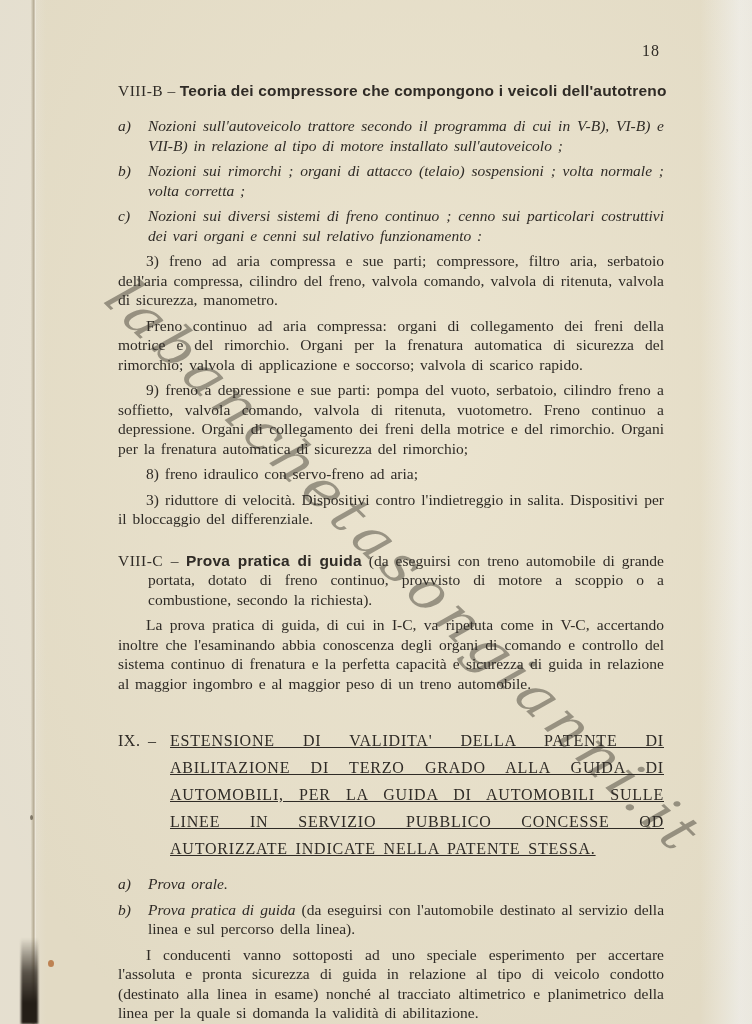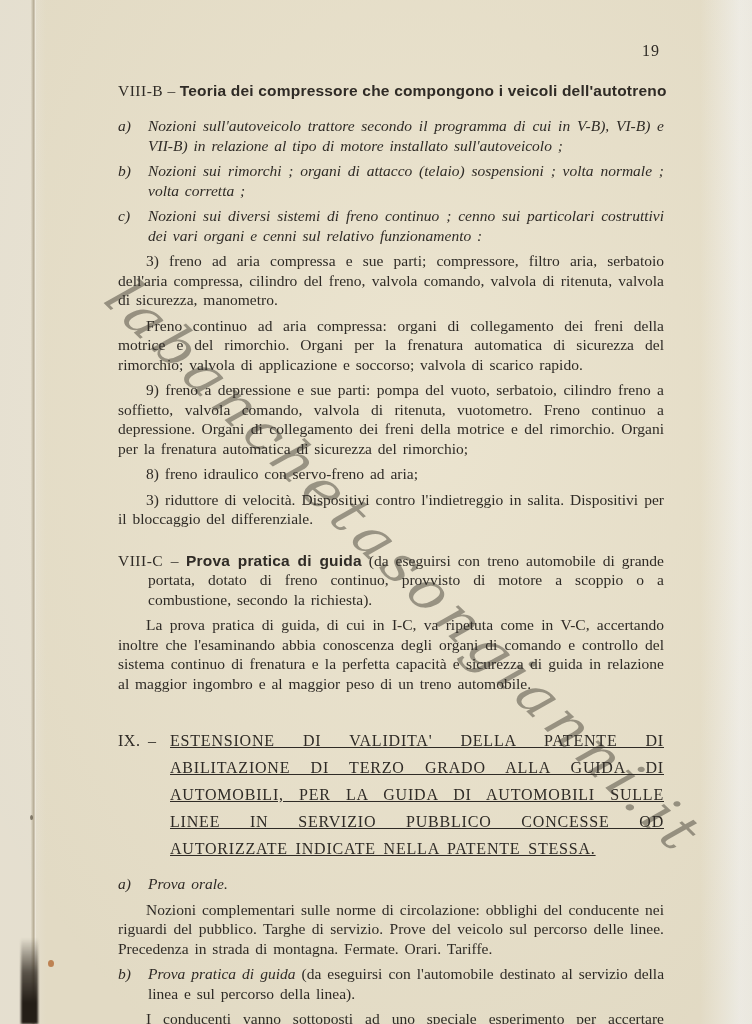--- a/index.html
+++ b/index.html
@@ -66,21 +66,21 @@
 <div class="paper-shading"></div>
 <div class="crease"></div>
 <div class="binding-shadow"></div>
 <div class="speck-orange"></div>
 <div class="speck-dark"></div>
 
 <div class="watermark">labanchetasongianni.it</div>
 
 <div class="content">
 
-  <div class="pageno">19</div>
+  <div class="pageno">18</div>
 
   <div class="h-viiib">
     <span class="sec-label">VIII-B –</span>
     <span class="bold-title">Teoria dei compressore che compongono i veicoli dell'autotreno</span>
   </div>
 
   <p class="item">
     <span class="lbl">a)</span>
     <span>Nozioni sull'autoveicolo trattore secondo il programma di cui in V-B), VI-B) e VII-B) in relazione al tipo di motore installato sull'autoveicolo ;</span>
   </p>
@@ -107,21 +107,20 @@
   <p class="indent">La prova pratica di guida, di cui in I-C, va ripetuta come in V-C, accertando inoltre che l'esaminando abbia conoscenza degli organi di comando e controllo del sistema continuo di frenatura e la perfetta capacità e sicurezza di guida in relazione al maggior ingombro e al maggior peso di un treno automobile.</p>
 
   <p class="h-ix">
     <span class="lbl">IX. –</span><span>ESTENSIONE DI VALIDITA' DELLA PATENTE DI ABILITAZIONE DI TERZO GRADO ALLA GUIDA DI AUTOMOBILI, PER LA GUIDA DI AUTOMOBILI SULLE LINEE IN SERVIZIO PUBBLICO CONCESSE OD AUTORIZZATE INDICATE NELLA PATENTE STESSA.</span>
   </p>
 
   <p class="item" style="font-style:normal;">
     <span class="lbl">a)</span>
     <span class="ix-item-title">Prova orale.</span>
   </p>
-  <p class="indent">Nozioni complementari sulle norme di circolazione: obblighi del conducente nei riguardi del pubblico. Targhe di servizio. Prove del veicolo sul percorso delle linee. Precedenza in strada di montagna. Fermate. Orari. Tariffe.</p>
 
   <p class="item" style="font-style:normal;">
     <span class="lbl">b)</span>
     <span class="ix-item-title">Prova pratica di guida</span>
     <span class="ix-note">(da eseguirsi con l'automobile destinato al servizio della linea e sul percorso della linea).</span>
   </p>
   <p class="indent">I conducenti vanno sottoposti ad uno speciale esperimento per accertare l'assoluta e pronta sicurezza di guida in relazione al tipo di veicolo condotto (destinato alla linea in esame) nonché al tracciato altimetrico e planimetrico della linea per la quale si domanda la validità di abilitazione.</p>
 
 </div>
 

